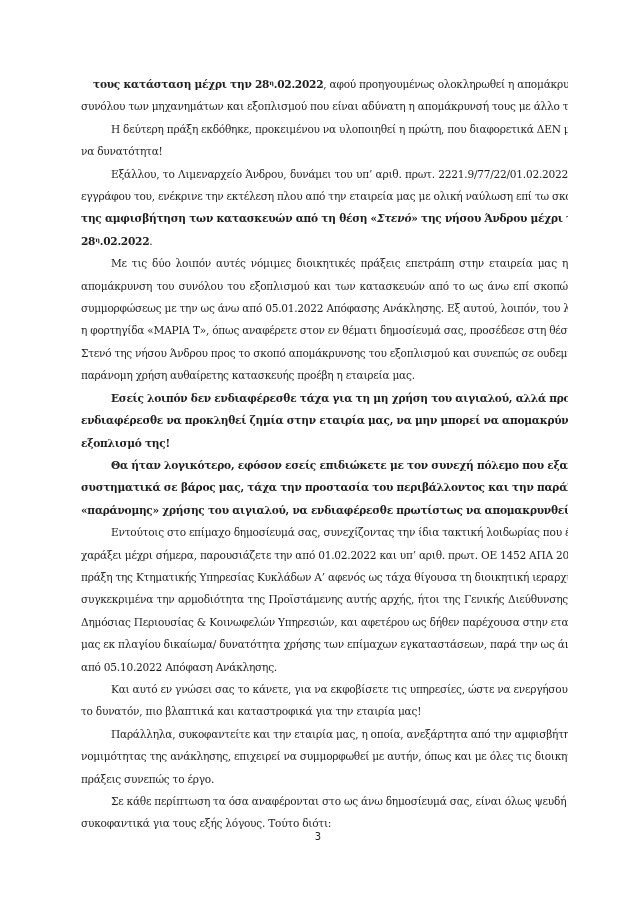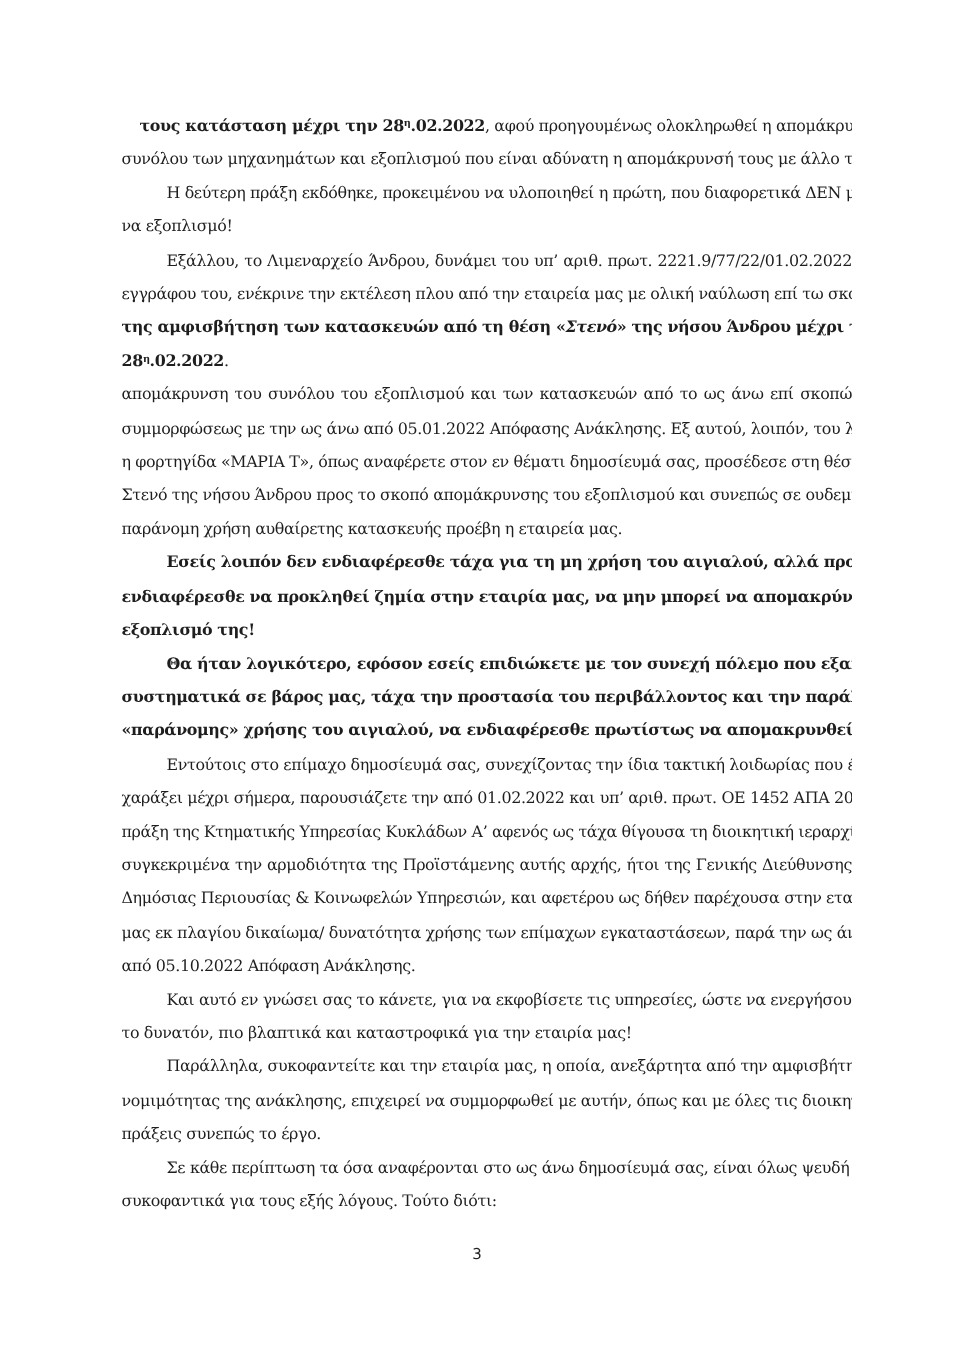--- a/index.html
+++ b/index.html
@@ -24,29 +24,30 @@
 </head>
 <body>
 
 <div class="page" id="page">
     <div class="p">
       <span class="ln"><span style="font-weight: bold; margin-left: 12px;">τους κατάσταση μέχρι την 28</span><sup style="font-weight: bold;">η</sup><span style="font-weight: bold;">.02.2022</span><span>, αφού προηγουμένως ολοκληρωθεί η απομάκρυνση του</span></span>
       <span class="ln last"><span>συνόλου των μηχανημάτων και εξοπλισμού που είναι αδύνατη η απομάκρυνσή τους με άλλο τρόπο.</span></span>
     </div>
     <div class="p">
       <span class="ln first"><span>Η δεύτερη πράξη εκδόθηκε, προκειμένου να υλοποιηθεί η πρώτη, που διαφορετικά ΔΕΝ μπορεί</span></span>
-      <span class="ln last"><span>να εξοπλισμό!</span></span>
+      <span class="ln last"><span>να δυνατότητα!</span></span>
     </div>
     <div class="p">
       <span class="ln first"><span>Εξάλλου, το Λιμεναρχείο Άνδρου, δυνάμει του υπ’ αριθ. πρωτ. 2221.9/77/22/01.02.2022</span></span>
       <span class="ln"><span>εγγράφου του, ενέκρινε την εκτέλεση πλου από την εταιρεία μας με ολική ναύλωση επί τω σκοπώ</span></span>
       <span class="ln"><span style="font-weight: bold;">της αμφισβήτηση των κατασκευών από τη θέση «</span><span style="font-weight: bold; font-style: italic; margin-top: 25px;">Στενό</span><span style="font-weight: bold;">» της νήσου Άνδρου μέχρι την</span></span>
       <span class="ln last"><span style="font-weight: bold;">28</span><sup style="font-weight: bold;">η</sup><span style="font-weight: bold;">.02.2022</span><span>.</span></span>
     </div>
     <div class="p">
+      <span class="ln first"><span>Με τις δύο λοιπόν αυτές νόμιμες διοικητικές πράξεις επετράπη στην εταιρεία μας η</span></span>
       <span class="ln"><span>απομάκρυνση του συνόλου του εξοπλισμού και των κατασκευών από το ως άνω επί σκοπώ</span></span>
       <span class="ln"><span>συμμορφώσεως με την ως άνω από 05.01.2022 Απόφασης Ανάκλησης. Εξ αυτού, λοιπόν, του λόγου</span></span>
       <span class="ln"><span>η φορτηγίδα «ΜΑΡΙΑ Τ», όπως αναφέρετε στον εν θέματι δημοσίευμά σας, προσέδεσε στη θέση</span></span>
       <span class="ln"><span>Στενό της νήσου Άνδρου προς το σκοπό απομάκρυνσης του εξοπλισμού και συνεπώς σε ουδεμία</span></span>
       <span class="ln last"><span>παράνομη χρήση αυθαίρετης κατασκευής προέβη η εταιρεία μας.</span></span>
     </div>
     <div class="p">
       <span class="ln first"><span style="font-weight: bold;">Εσείς λοιπόν δεν ενδιαφέρεσθε τάχα για τη μη χρήση του αιγιαλού, αλλά προδήλως</span></span>
       <span class="ln"><span style="font-weight: bold;">ενδιαφέρεσθε να προκληθεί ζημία στην εταιρία μας, να μην μπορεί να απομακρύνει τον</span></span>
       <span class="ln last"><span style="font-weight: bold;">εξοπλισμό της!</span></span>

